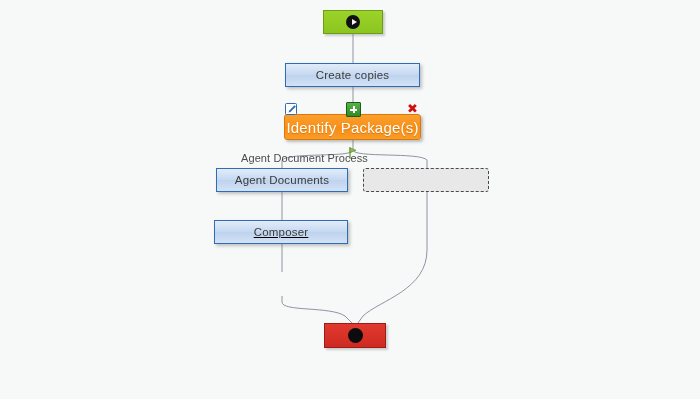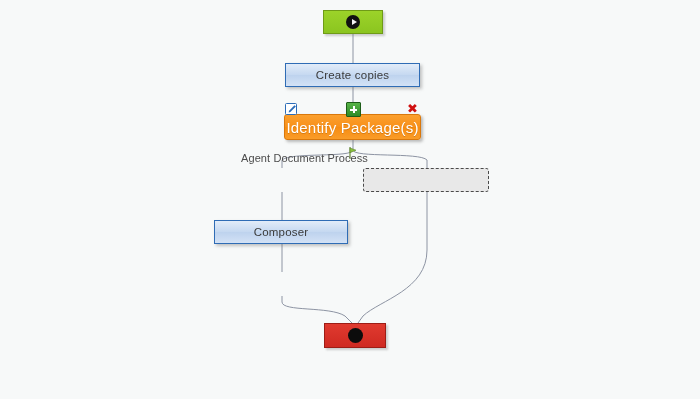--- a/index.html
+++ b/index.html
@@ -215,26 +215,29 @@
 
   <div class="branch-flag" style="left:348px; top:145px;">
     <svg width="9" height="12" viewBox="0 0 9 12" xmlns="http://www.w3.org/2000/svg">
       <line x1="2" y1="0" x2="2" y2="12" stroke="#6a8a3a" stroke-width="1.2"></line>
       <path d="M2,1 L8,3.2 L2,5.6 Z" fill="#8ac33a" stroke="#5d7f2c" stroke-width=".6"></path>
     </svg>
   </div>
 
   <div class="edge-caption" style="left:241px; top:152px;">Agent Document Process</div>
 
+  <div class="node node-task" style="left:216px; top:168px; width:132px; height:24px;">
+    <span class="node-label">Agent Documents</span>
+  </div>
 
   <div class="node node-placeholder" style="left:363px; top:168px; width:126px; height:24px;">
     <span class="node-label"></span>
   </div>
 
-  <div class="node node-task" style="left:214px; top:220px; width:134px; height:24px;">
+  <div class="node node-task" style="left:214px; top:220px; width:134px; height:24px;text-decoration:underline;">
     <span class="node-label">Composer</span>
   </div>
 
 
   <div class="node node-end" style="left:324px; top:323px; width:62px; height:25px;">
     <span class="glyph-stop"></span>
   </div>
 
 </div>
 

